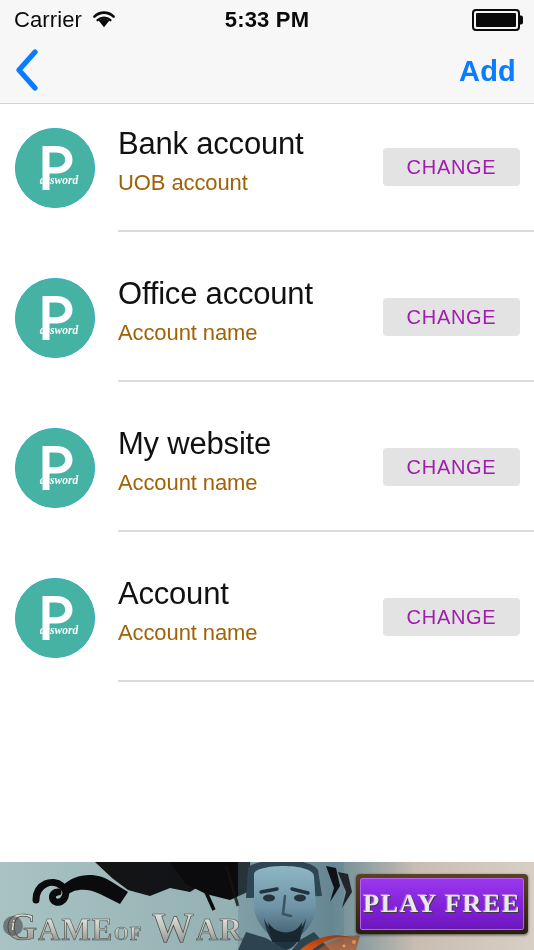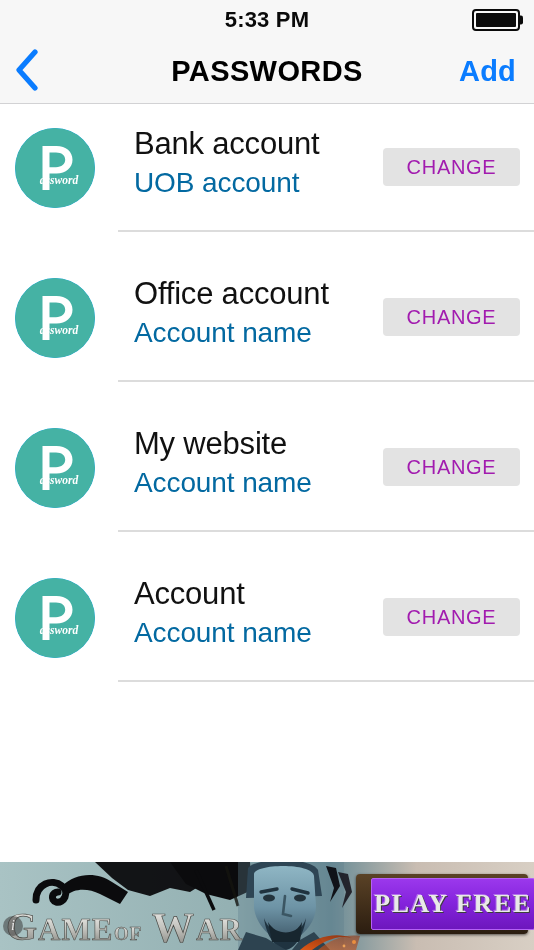--- a/index.html
+++ b/index.html
@@ -142,35 +142,35 @@
     border-radius: 50%;
     background: #0ea5e9;
     margin-left: 15px;
     margin-top: 6px;
     flex: 0 0 auto;
     position: relative;
     overflow: hidden;
   }
   .avatar svg { display: block; }
   .row-texts {
-    margin-left: 39px;
+    margin-left: 23px;
     flex: 1 1 auto;
     min-width: 0;
     padding-top: 2px;
   }
   .row-title {
     font-size: 31px;
     color: #111111;
     line-height: 40px;
     white-space: nowrap;
     letter-spacing: -0.2px;
   }
   .row-subtitle {
-    font-size: 28px;
-    color: #0369a1;
+    font-size: 22px;
+    color: #a16207;
     line-height: 38px;
     white-space: nowrap;
     letter-spacing: -0.1px;
   }
   .change-btn {
     flex: 0 0 auto;
     width: 137px;
     height: 38px;
     background: #e3e3e3;
     border-radius: 4px;
@@ -237,21 +237,20 @@
   .play-free-inner {
     width: 100%;
     height: 100%;
     border-radius: 2px;
     background: linear-gradient(180deg,#9b38ec 0%,#8423dc 48%,#6d16bd 100%);
     display: flex;
     align-items: center;
     justify-content: center;
     border: 1px solid #b561f5;
     box-sizing: border-box;
-    margin-left: 11px;
   }
   .play-free-text {
     font-family: "Liberation Serif", serif;
     font-weight: bold;
     font-size: 26px;
     color: #e9e9e9;
     letter-spacing: 1.6px;
     text-shadow: 1px 1px 0 #3d3d3d, -1px -1px 0 #ffffff55;
   }
   .ad-gap {
@@ -260,38 +259,47 @@
     bottom: 88px;
     width: 534px;
     height: 1px;
     background: #ffffff;
   }
 </style>
 </head>
 <body>
 
 <div class="status-bar">
+  <div class="status-left">
+    <span class="carrier-label">Carrier</span>
+    <span class="wifi-icon">
+      <svg width="26" height="19" viewBox="0 0 26 19">
+        <path d="M13 18.2 L7.6 11.4 A8.6 8.6 0 0 1 18.4 11.4 Z" fill="#0a0a0a"></path>
+        <path d="M3.4 7.6 A13.6 13.6 0 0 1 22.6 7.6" stroke="#0a0a0a" stroke-width="2.6" fill="none" stroke-linecap="round"></path>
+        <path d="M6.6 11.2 A9.2 9.2 0 0 1 19.4 11.2" stroke="#0a0a0a" stroke-width="2.4" fill="none" stroke-linecap="round"></path>
+      </svg>
+    </span>
+  </div>
   <div class="status-time">5:33 PM</div>
   <div class="status-right">
     <div class="battery">
       <div class="battery-fill"></div>
       <div class="battery-cap"></div>
     </div>
   </div>
 </div>
 
 <div class="nav-bar">
   <div class="nav-back">
     <span>
       <svg width="26" height="42" viewBox="0 0 26 42">
         <path d="M21 3 L5 21 L21 39" stroke="#0a7cff" stroke-width="5.2" fill="none" stroke-linecap="round" stroke-linejoin="round"></path>
       </svg>
     </span>
   </div>
-  <div class="nav-title">PASSWORDS</div>
   <div class="nav-add">Add</div>
 </div>
 
 <div class="list">
 
   <div class="list-row">
     <div class="avatar">
       <svg width="80" height="80" viewBox="0 0 80 80">
         <circle cx="40" cy="40" r="40" fill="#45b2a4"></circle>
         <path d="M27.5 18 L27.5 62 L34.5 62 L34.5 45.5 L41.5 45.5 C51 45.5 57.5 39.8 57.5 31.8 C57.5 23.6 51 18 41.5 18 Z M34.5 24.5 L41 24.5 C46.6 24.5 50.2 27.3 50.2 31.8 C50.2 36.2 46.6 39.2 41 39.2 L34.5 39.2 Z" fill="#ffffff"></path>

